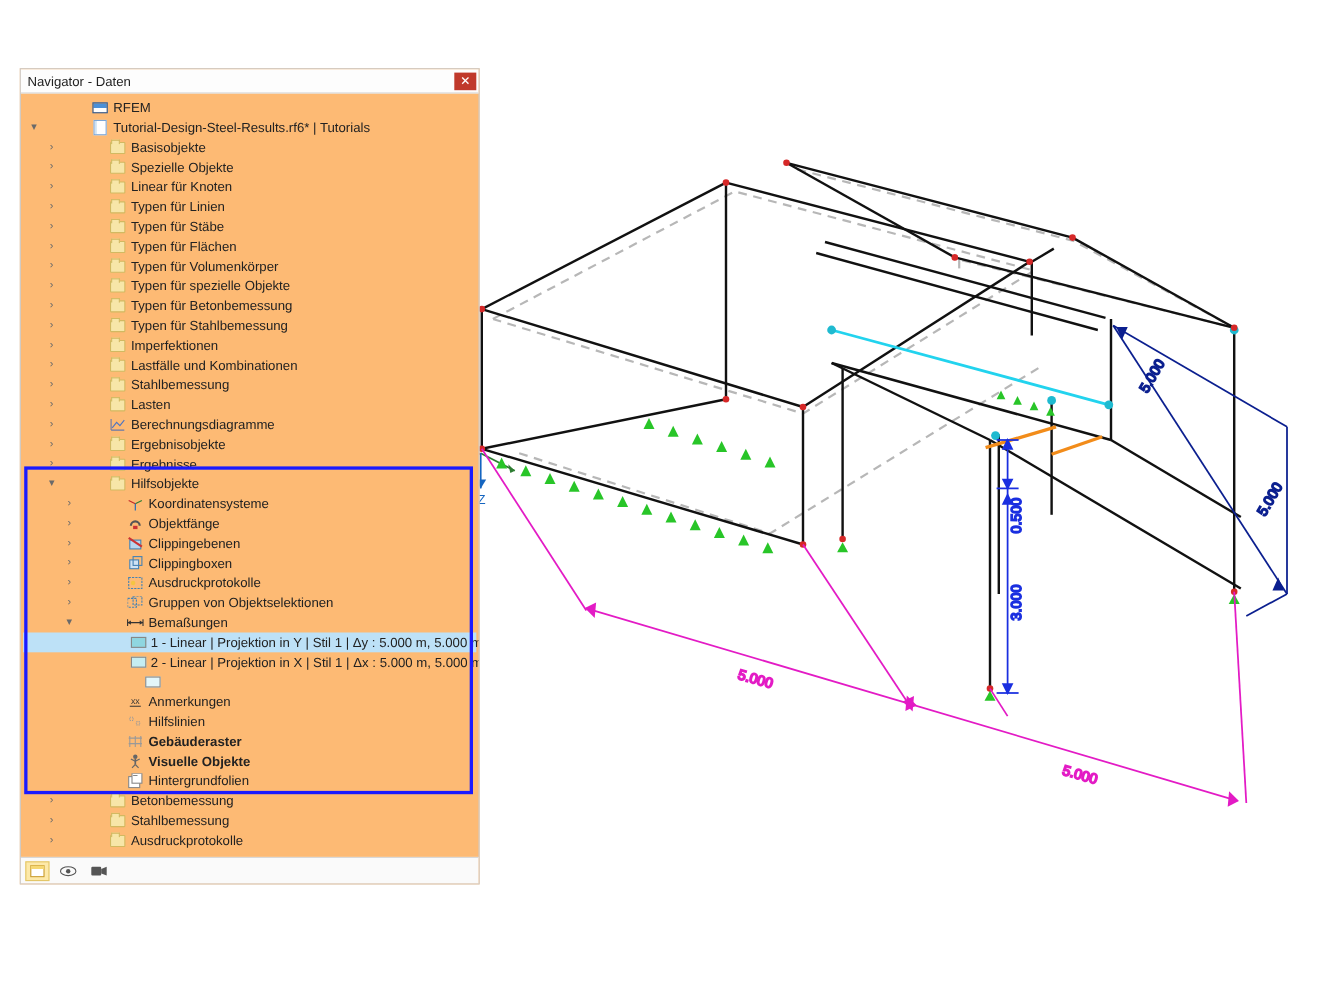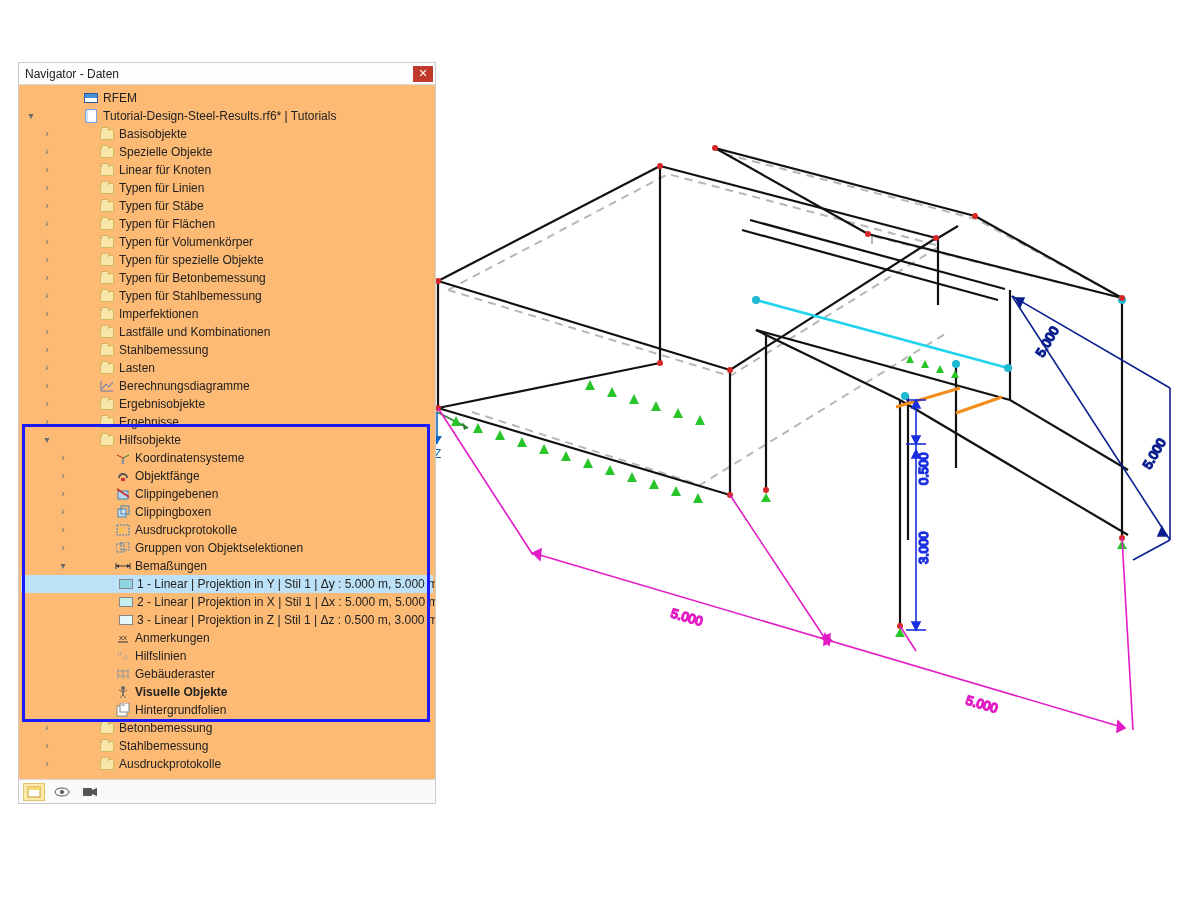--- a/index.html
+++ b/index.html
@@ -479,21 +479,20 @@
           <span class="ico">
             <span class="swatch" style="background:#c5edf2"></span>
           </span>
           <span>2 - Linear | Projektion in X | Stil 1 | Δx : 5.000 m, 5.000 m</span>
         </div>
         <div class="row " style="padding-left: 52px;">
           <span class="exp empty"></span>
           <span class="ico">
             <span class="swatch" style="background:#e4f7fa"></span>
           </span>
-          <span>3 - Linear | Projektion in Z | Stil 1 | Δz : 0.500 m, 3.000 m</span>
         </div>
         <div class="row " style="padding-left: 36px;">
           <span class="exp empty"></span>
           <span class="ico">
             <svg width="14" height="12">
               <line x1="2" y1="10" x2="12" y2="10" stroke="#333"></line>
               <text x="3" y="8" font-size="8" fill="#333">xx</text>
             </svg>
           </span>
           <span>Anmerkungen</span>
@@ -501,21 +500,21 @@
         <div class="row " style="padding-left: 36px;">
           <span class="exp empty"></span>
           <span class="ico">
             <svg width="14" height="12">
               <rect x="2" y="2" width="3" height="3" fill="none" stroke="#999" stroke-dasharray="1 1"></rect>
               <rect x="8" y="6" width="3" height="3" fill="none" stroke="#999" stroke-dasharray="1 1"></rect>
             </svg>
           </span>
           <span>Hilfslinien</span>
         </div>
-        <div class="row " style="padding-left: 36px;">
+        <div class="row " style="padding-left: 36px; font-weight: bold;">
           <span class="exp empty"></span>
           <span class="ico">
             <svg width="14" height="12">
               <line x1="2" y1="1" x2="2" y2="11" stroke="#999"></line>
               <line x1="7" y1="1" x2="7" y2="11" stroke="#999"></line>
               <line x1="12" y1="1" x2="12" y2="11" stroke="#999"></line>
               <line x1="1" y1="3" x2="13" y2="3" stroke="#999"></line>
               <line x1="1" y1="8" x2="13" y2="8" stroke="#999"></line>
             </svg>
           </span>

